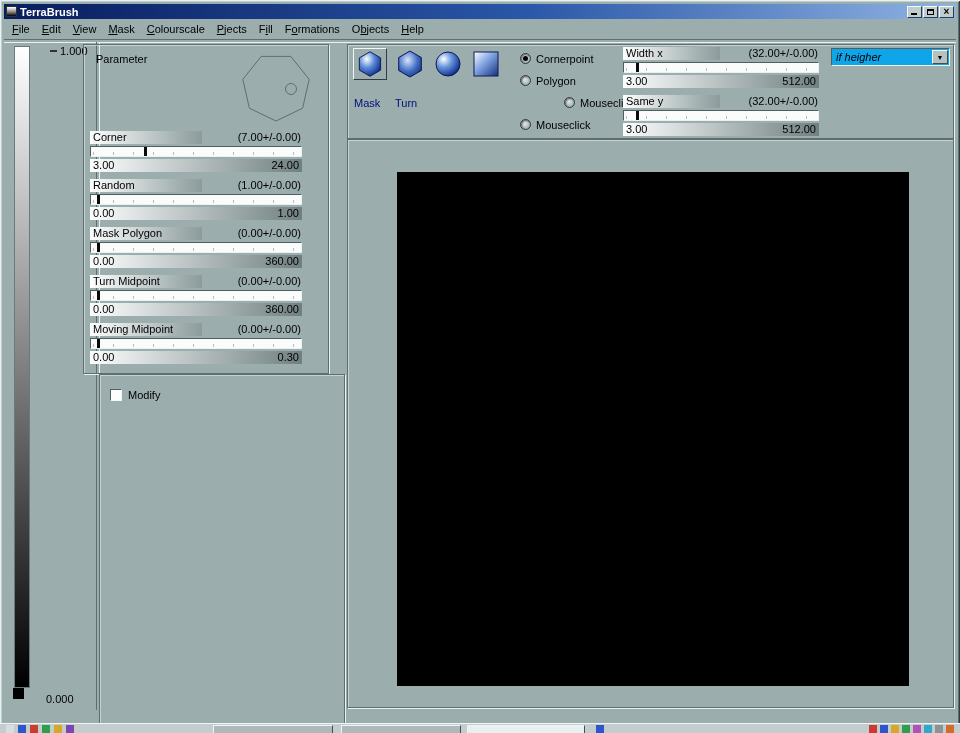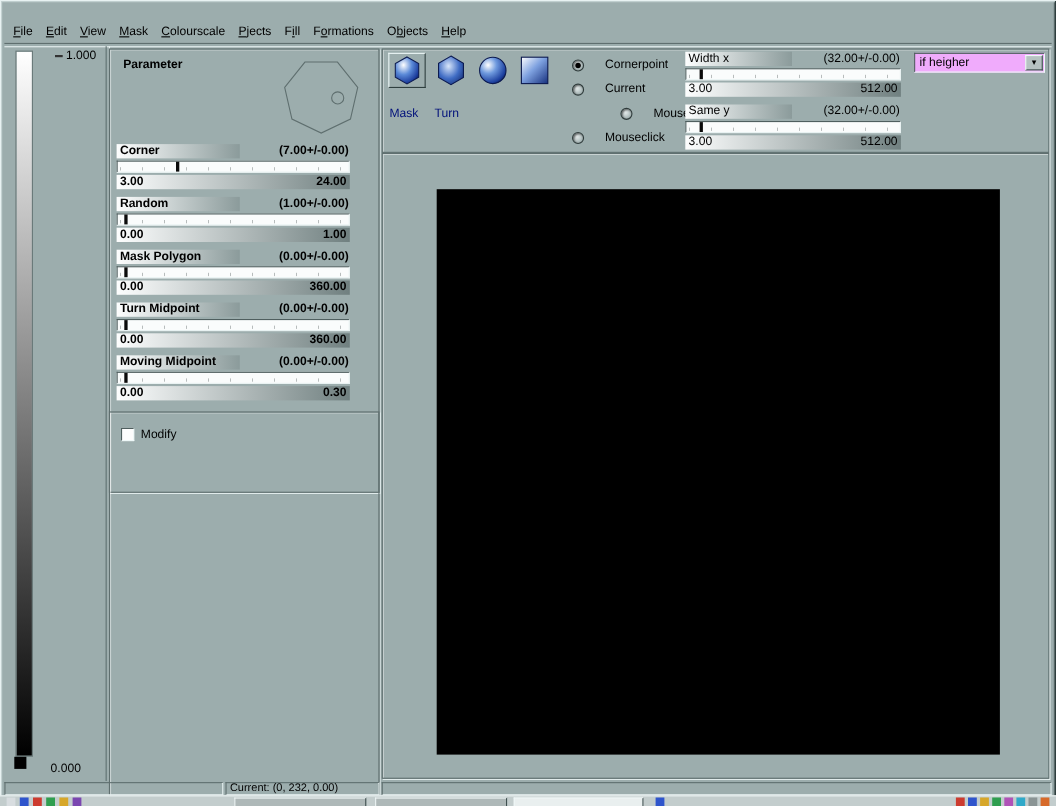--- a/index.html
+++ b/index.html
@@ -33,21 +33,21 @@
   
   .colourscale{position:absolute;left:14px;top:46px;width:16px;height:642px;box-sizing:border-box;
     background:linear-gradient(180deg,#ffffff,#000000);border:1px solid #6a7a7a;}
   .cs-marker{position:absolute;left:13px;top:688px;width:11px;height:11px;background:#000;}
   .cs-max{position:absolute;left:60px;top:45px;}
   .cs-max-tick{position:absolute;left:50px;top:50px;width:7px;height:2px;background:#333;}
   .cs-min{position:absolute;left:46px;top:693px;}
   
   .panel{position:absolute;border:1px solid #5f6f6f;box-sizing:border-box;
     box-shadow:1px 1px 0 #e8f2f2, inset 1px 1px 0 rgba(255,255,255,.45);}
-  #param-panel{left:99px;top:44px;width:246px;height:404px;font-weight:bold;}
+  #param-panel{left:83px;top:44px;width:246px;height:330px;}
   #modify-panel{left:99px;top:374px;width:246px;height:352px;}
   #tool-panel{left:347px;top:44px;width:607px;height:95px;}
   #canvas-panel{left:347px;top:139px;width:607px;height:569px;}
   .param-title{position:absolute;left:12px;top:8px;}
   .poly-svg{position:absolute;left:156px;top:6px;}
   #terrain-canvas{position:absolute;left:49px;top:32px;width:512px;height:514px;background:#000;}
   
   .slider{position:absolute;width:212px;}
   .slider.sm{width:196px;}
   .s-top{position:relative;height:13px;}
@@ -62,27 +62,27 @@
   .s-tick{position:absolute;top:0;bottom:0;width:3px;background:#0a0a0a;}
   .s-bottom{position:relative;margin-top:2px;height:13px;line-height:13px;
     background:linear-gradient(90deg,#fdfefe,#708080);padding-left:47px;}
   .s-min{position:absolute;left:3px;}
   .s-max{position:absolute;right:3px;}
   
   .tool-btn{position:absolute;top:3px;width:34px;height:32px;box-sizing:border-box;
     display:flex;align-items:center;justify-content:center;}
   .tool-btn.raised{border:1px solid;border-color:#eef8f8 #2f3f3f #2f3f3f #eef8f8;background:#9cadad;}
   .shape-label{position:absolute;top:52px;color:#00107a;}
-  .radio-row{position:absolute;left:172px;display:flex;align-items:flex-end;gap:19px;height:12px;}
+  .radio-row{position:absolute;left:172px;display:flex;align-items:flex-start;gap:5px;height:12px;}
   .radio{width:11px;height:11px;border-radius:50%;box-sizing:border-box;position:relative;flex:0 0 auto;
     background:radial-gradient(circle at 35% 30%,#eef4f4,#8a9c9c);
     border:1px solid #2f3b3b;box-shadow:inset 1px 1px 2px rgba(0,0,0,.55);}
   .radio.checked::after{content:"";position:absolute;left:2px;top:2px;width:5px;height:5px;border-radius:50%;background:#000;}
   .dropdown{position:absolute;left:483px;top:3px;width:119px;height:18px;box-sizing:border-box;
-    background:#f0abfc;border:1px solid;border-color:#4f5f5f #eef8f8 #eef8f8 #4f5f5f;}
+    background:#0ea5e9;border:1px solid;border-color:#4f5f5f #eef8f8 #eef8f8 #4f5f5f;font-style:italic;}
   .dd-text{position:absolute;left:4px;top:1px;line-height:14px;}
   .dd-btn{position:absolute;right:1px;top:1px;bottom:1px;width:16px;box-sizing:border-box;background:#b6c2c2;
     border:1px solid;border-color:#f0f8f8 #3f4f4f #3f4f4f #f0f8f8;
     display:flex;align-items:center;justify-content:center;}
   .dd-arrow{font-size:7px;line-height:7px;}
   
   .checkbox{position:absolute;left:10px;top:14px;width:12px;height:12px;box-sizing:border-box;
     background:#fdfdfd;border:1px solid;border-color:#4f5f5f #eef8f8 #eef8f8 #4f5f5f;}
   .modify-label{position:absolute;left:28px;top:14px;}
   
@@ -140,20 +140,35 @@
     <linearGradient id="grad-square" x1="0%" y1="0%" x2="100%" y2="100%">
       <stop offset="0%" stop-color="#ffffff"></stop>
         <stop offset="45%" stop-color="#7fa2e0"></stop>
       <stop offset="100%" stop-color="#16307e"></stop>
     </linearGradient>
   </defs>
 </svg>
 
 <div class="window">
 
+  <div class="titlebar">
+    <div class="title-icon"></div>
+    <span class="title-text">TerraBrush</span>
+    <div class="tb-buttons">
+      <div class="tb-btn">
+        <div class="glyph-min"></div>
+      </div>
+      <div class="tb-btn">
+        <div class="glyph-max"></div>
+      </div>
+      <div class="tb-btn">
+        <span class="glyph-close">×</span>
+      </div>
+    </div>
+  </div>
 
   <div class="menubar">
     <div class="menu-item"><span></span><span class="key">F</span><span>ile</span></div>
     <div class="menu-item"><span></span><span class="key">E</span><span>dit</span></div>
     <div class="menu-item"><span></span><span class="key">V</span><span>iew</span></div>
     <div class="menu-item"><span></span><span class="key">M</span><span>ask</span></div>
     <div class="menu-item"><span></span><span class="key">C</span><span>olourscale</span></div>
     <div class="menu-item"><span></span><span class="key">P</span><span>jects</span></div>
     <div class="menu-item"><span>F</span><span class="key">i</span><span>ll</span></div>
     <div class="menu-item"><span>F</span><span class="key">o</span><span>rmations</span></div>
@@ -275,21 +290,21 @@
     </div>
     <div class="shape-label" style="left:6px;">Mask</div>
     <div class="shape-label" style="left:47px;">Turn</div>
 
     <div class="radio-row" style="top:8px;">
       <div class="radio checked"></div>
       <span>Cornerpoint</span>
     </div>
     <div class="radio-row" style="top:30px;">
       <div class="radio"></div>
-      <span>Current</span>
+      <span>Polygon</span>
     </div>
     <div class="radio-row" style="top:52px;padding-left:44px;">
       <div class="radio"></div>
       <span>Mouseclick K</span>
     </div>
     <div class="radio-row" style="top:74px;">
       <div class="radio"></div>
       <span>Mouseclick</span>
     </div>
 
@@ -326,25 +341,20 @@
       <div class="dd-btn">
         <span class="dd-arrow">▼</span>
       </div>
     </div>
   </div>
 
   <div class="panel" id="canvas-panel">
     <div id="terrain-canvas"></div>
   </div>
 
-  <div class="statusbar">
-    <div class="status-cell sc1"></div>
-    <div class="status-cell sc2">Current: (0, 232, 0.00)</div>
-    <div class="status-cell sc3"></div>
-  </div>
 </div>
 
 <div class="taskbar">
   <div class="tb-left">
     <div class="ticon"></div>
     <div class="ticon"></div>
     <div class="ticon"></div>
     <div class="ticon"></div>
     <div class="ticon"></div>
     <div class="ticon"></div>

